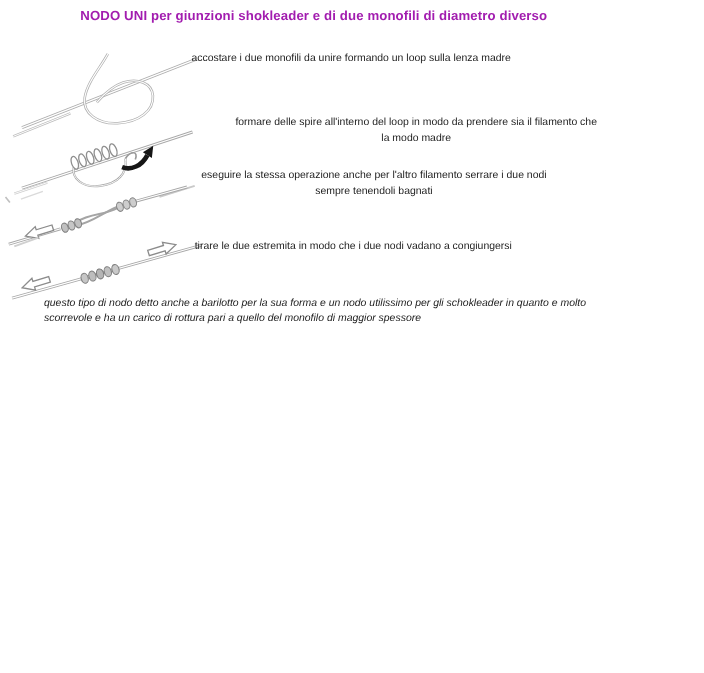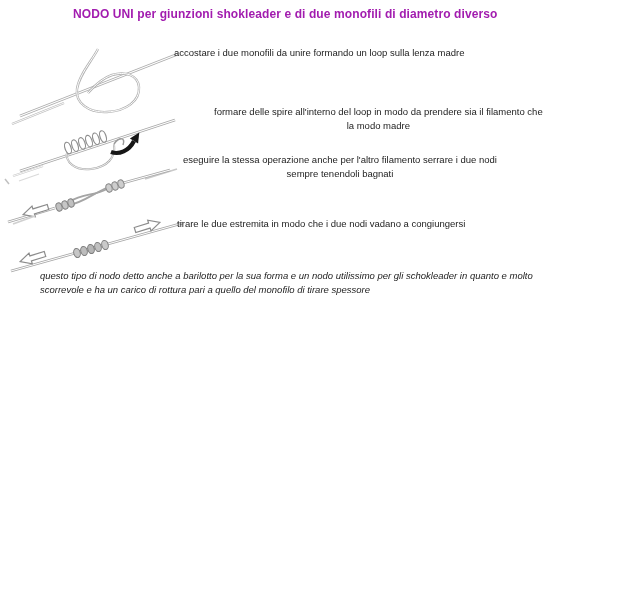--- a/index.html
+++ b/index.html
@@ -169,16 +169,16 @@
       <polygon points="0,-2.6 15,-2.6 15,-5.6 26,0 15,5.6 15,2.6 0,2.6" transform="translate(132,16) rotate(-17)" fill="#ffffff" stroke="#8c8c8c" stroke-width="1.2"></polygon>
     </g>
   </svg>
 
   <div class="caption cap4">
     <div>tirare le due estremita in modo che i due nodi vadano a congiungersi</div>
   </div>
 
   <div class="footer-note">
     <div>questo tipo di nodo detto anche a barilotto per la sua forma e un nodo utilissimo per gli schokleader in quanto e molto</div>
-    <div>scorrevole e ha un carico di rottura pari a quello del monofilo di tirare spessore</div>
+    <div>scorrevole e ha un carico di rottura pari a quello del monofilo di maggior spessore</div>
   </div>
 
 </div>
 
 </body></html>

